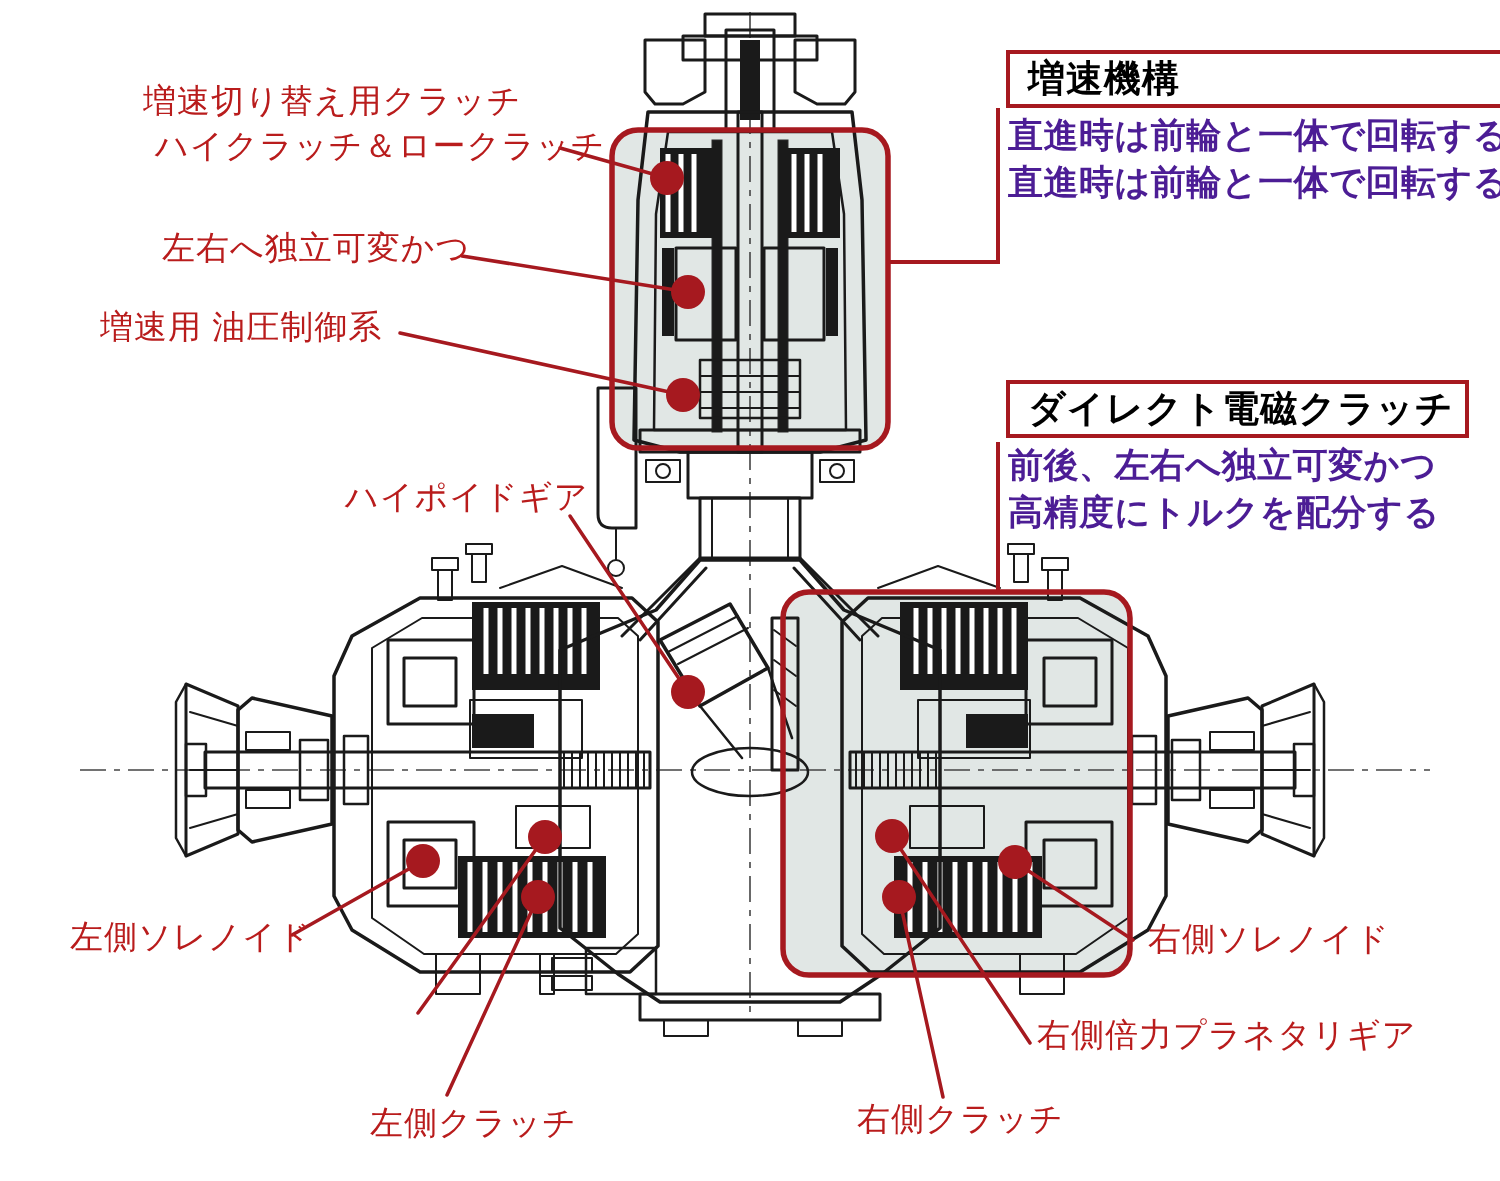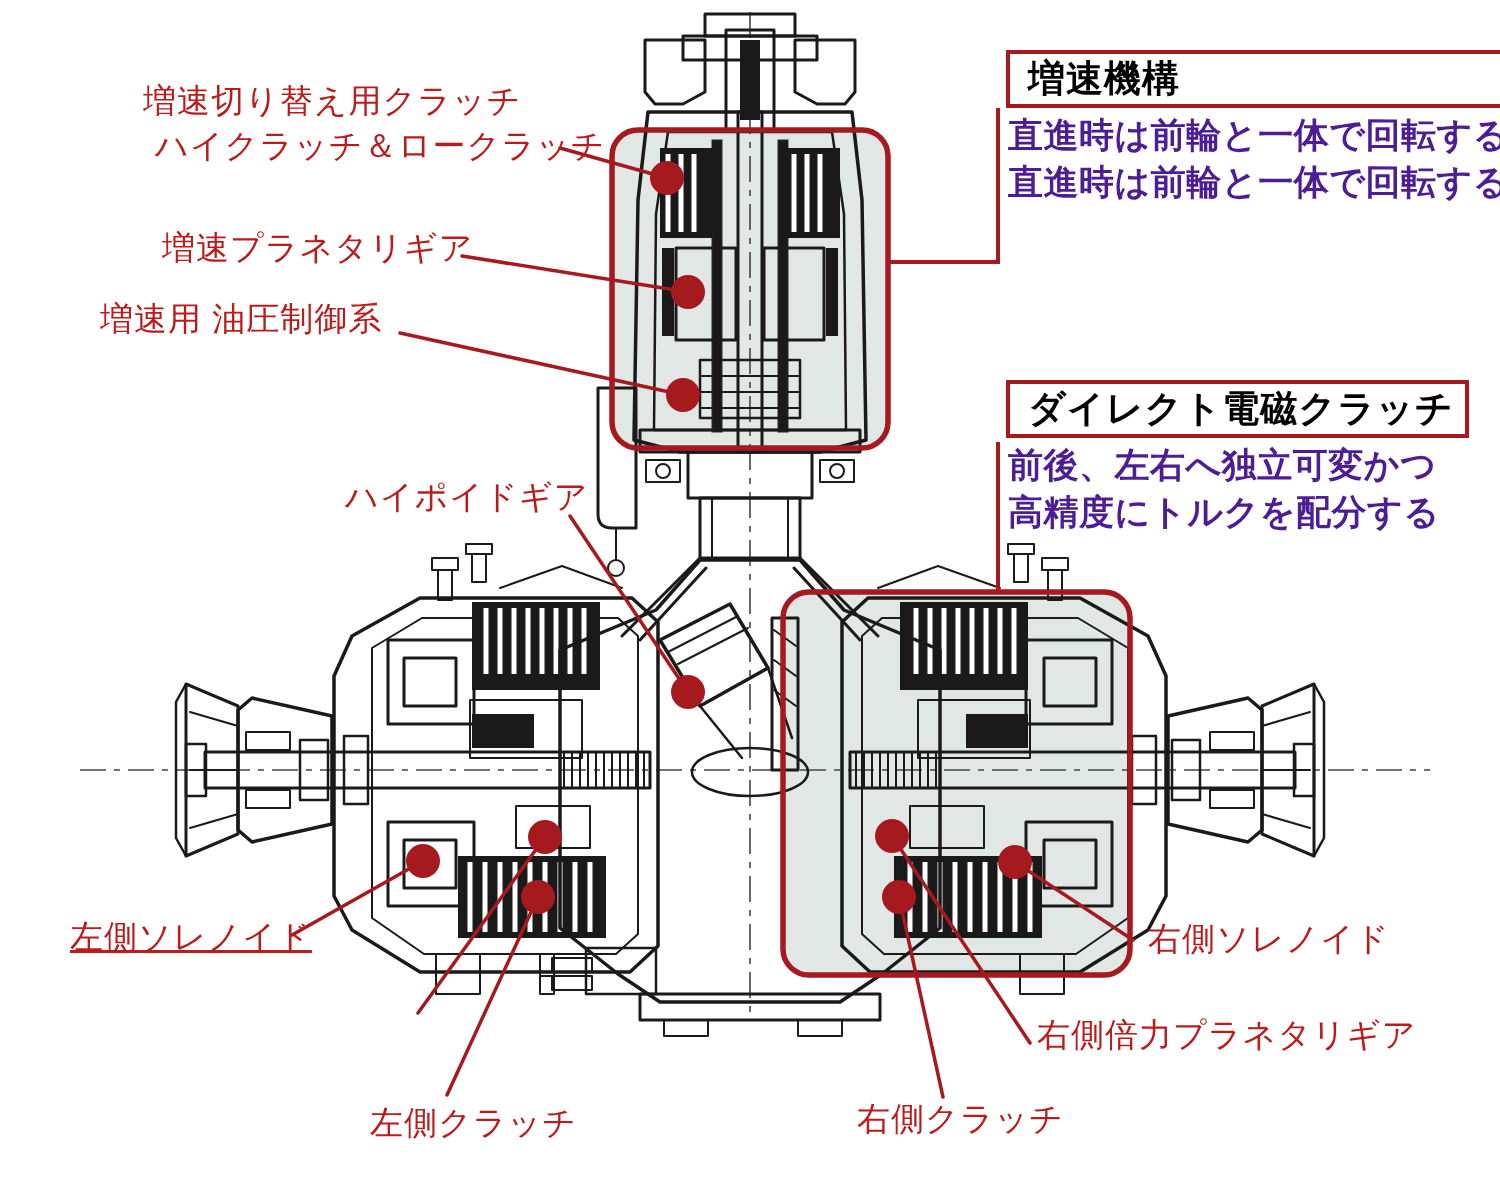--- a/index.html
+++ b/index.html
@@ -203,24 +203,24 @@
       <circle class="dot" cx="545" cy="837" r="17"></circle>
       <circle class="dot" cx="538" cy="897" r="17"></circle>
       <circle class="dot" cx="892" cy="836" r="17"></circle>
       <circle class="dot" cx="899" cy="897" r="17"></circle>
       <circle class="dot" cx="1015" cy="862" r="17"></circle>
     </g>
   </svg>
 
   <div class="plabel" style="left:143px;top:82px;">増速切り替え用クラッチ</div>
   <div class="plabel" style="left:155px;top:127px;">ハイクラッチ＆ロークラッチ</div>
-  <div class="plabel" style="left:162px;top:229px;">増速プラネタリギア</div>
-  <div class="plabel" style="left:100px;top:300px;">増速用 油圧制御系</div>
+  <div class="plabel" style="left:162px;top:229px;">左右へ独立可変かつ</div>
+  <div class="plabel" style="left:100px;top:308px;">増速用 油圧制御系</div>
   <div class="plabel" style="left:345px;top:478px;">ハイポイドギア</div>
-  <div class="plabel" style="left:70px;top:918px;text-decoration:underline;">左側ソレノイド</div>
+  <div class="plabel" style="left:70px;top:918px;">左側ソレノイド</div>
   <div class="plabel" style="left:370px;top:1104px;">左側クラッチ</div>
   <div class="plabel" style="left:857px;top:1100px;">右側クラッチ</div>
   <div class="plabel" style="left:1037px;top:1016px;">右側倍力プラネタリギア</div>
   <div class="plabel" style="left:1148px;top:920px;">右側ソレノイド</div>
 
   <div class="callout" style="left:978px;top:50px;width:519px;">
     <div class="titlebox" style="width:519px;">増速機構</div>
     <div class="body">
       <div>直進時は前輪と一体で回転する</div>
       <div>直進時は前輪と一体で回転する</div>

